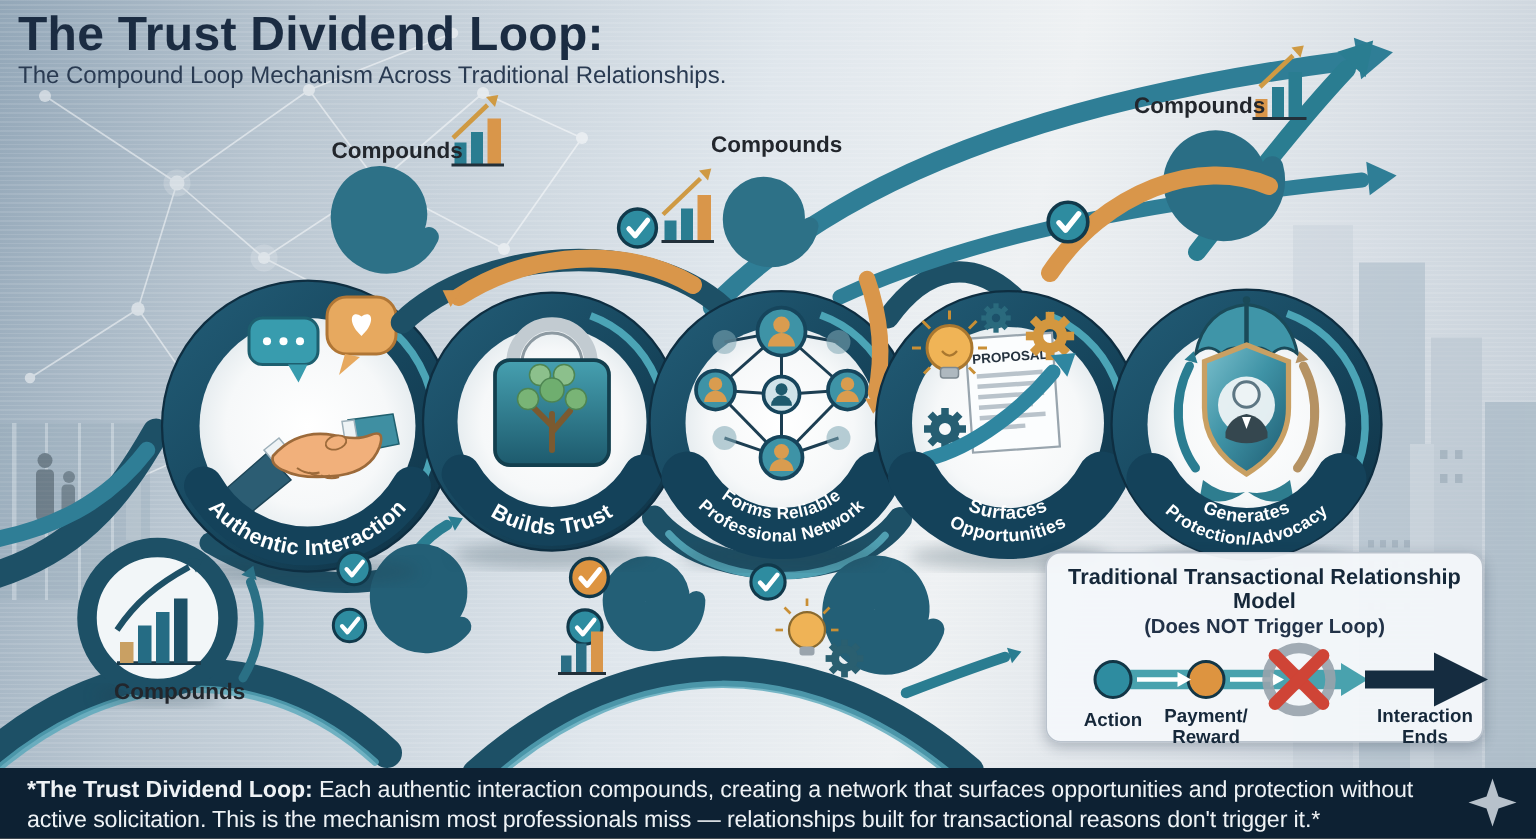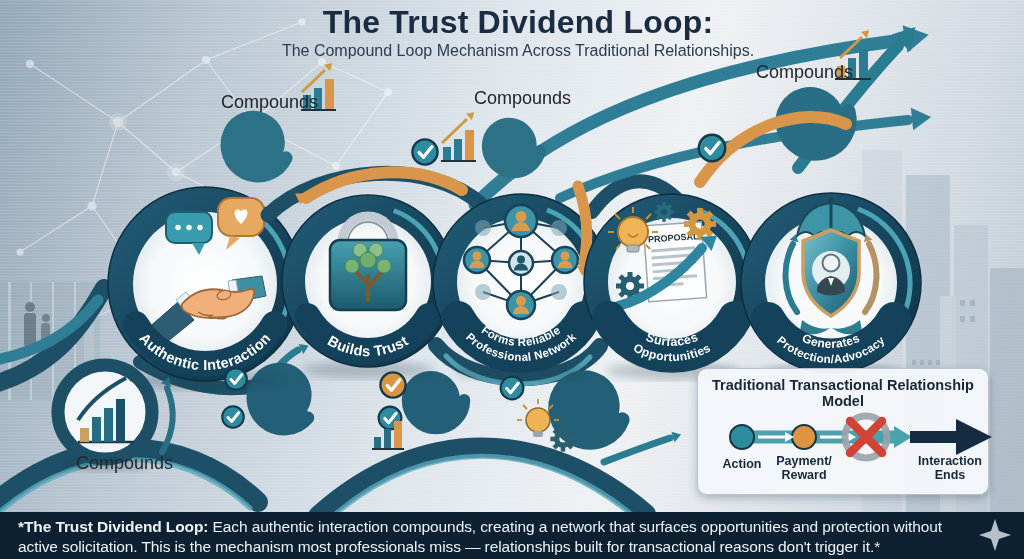--- a/index.html
+++ b/index.html
@@ -2,24 +2,24 @@
 <html><head>
 <meta charset="utf-8">
 <style>
   html,body{margin:0;padding:0;background:#333;}
   .canvas{position:relative;width:1024px;height:559px;overflow:hidden;
     font-family:"Liberation Sans",sans-serif;
     background:linear-gradient(105deg,#93a7b8 0%,#b9c6d1 18%,#dfe6ec 45%,#eef1f3 62%,#d6dde4 82%,#bfcad4 100%);}
   .canvas::before{content:"";position:absolute;inset:0;pointer-events:none;
     background:repeating-linear-gradient(180deg,rgba(255,255,255,.10) 0 1px,rgba(0,0,0,0) 1px 3px);}
   svg.scene{position:absolute;left:0;top:0;}
-  .hdr{position:absolute;top:4px;left:12px;right:0;text-align:center;z-index:5;}
+  .hdr{position:absolute;top:4px;left:12px;right:0;z-index:5;}
   .hdr-title{font-size:32px;font-weight:bold;color:#1b2c42;letter-spacing:.2px;}
   .hdr-sub{font-size:16px;color:#2a3b52;margin-top:1px;}
-  .compounds{position:absolute;font-size:18px;font-weight:normal;color:#22262c;z-index:4;}
+  .compounds{position:absolute;font-size:15px;font-weight:bold;color:#22262c;z-index:4;}
   .nlabel{fill:#ffffff;font-weight:bold;font-family:"Liberation Sans",sans-serif;text-anchor:middle;letter-spacing:.3px;}
   .tbox{position:absolute;left:697px;top:368px;width:292px;height:127px;box-sizing:border-box;
     background:rgba(244,247,250,.96);border:1px solid #b9c2cc;border-radius:10px;
     box-shadow:0 3px 9px rgba(20,40,60,.28);z-index:6;text-align:center;padding-top:8px;}
   .tbox-title{font-size:14.5px;font-weight:bold;color:#16283a;line-height:1.12;padding:0 8px;}
   .tbox-sub{font-size:13.5px;font-weight:bold;color:#223248;margin-top:1px;}
   .tbox-flow{display:block;margin:2px auto 0;}
   .tstep{font-size:12.5px;font-weight:bold;fill:#16283a;text-anchor:middle;font-family:"Liberation Sans",sans-serif;}
   .footer{position:absolute;left:0;top:512px;width:1024px;height:59px;box-sizing:border-box;
     background:#0d2133;color:#eef2f5;font-size:15.5px;line-height:1.27;letter-spacing:-0.1px;
@@ -462,20 +462,21 @@
   <div class="hdr-sub">The Compound Loop Mechanism Across Traditional Relationships.</div>
 </div>
 
 <div class="compounds" style="left:221px;top:92px;">Compounds</div>
 <div class="compounds" style="left:474px;top:88px;">Compounds</div>
 <div class="compounds" style="left:756px;top:62px;">Compounds</div>
 <div class="compounds" style="left:76px;top:453px;">Compounds</div>
 
 <div class="tbox">
   <div class="tbox-title">Traditional Transactional Relationship Model</div>
+  <div class="tbox-sub">(Does NOT Trigger Loop)</div>
   <svg class="tbox-flow" width="300" height="76" viewBox="0 0 300 76">
     <path d="M 32,26 H 197" stroke="#49a2ae" stroke-width="13" fill="none"></path>
     <polygon points="196,15 214,26 196,37" fill="#49a2ae"></polygon>
     <rect x="212" y="20" width="46" height="12" fill="#152c40"></rect>
     <polygon points="258,8 294,26 258,44" fill="#152c40"></polygon>
     <circle cx="44" cy="26" r="12" fill="#2e8ca0" stroke="#123646" stroke-width="2"></circle>
     <circle cx="106" cy="26" r="12" fill="#dd9440" stroke="#123646" stroke-width="2"></circle>
     <path d="M 60,26 H 88" stroke="#ffffff" stroke-width="3" fill="none"></path>
         <polygon points="87,21 96,26 87,31" fill="#ffffff"></polygon>
     <path d="M 122,26 H 150" stroke="#ffffff" stroke-width="3" fill="none"></path>

